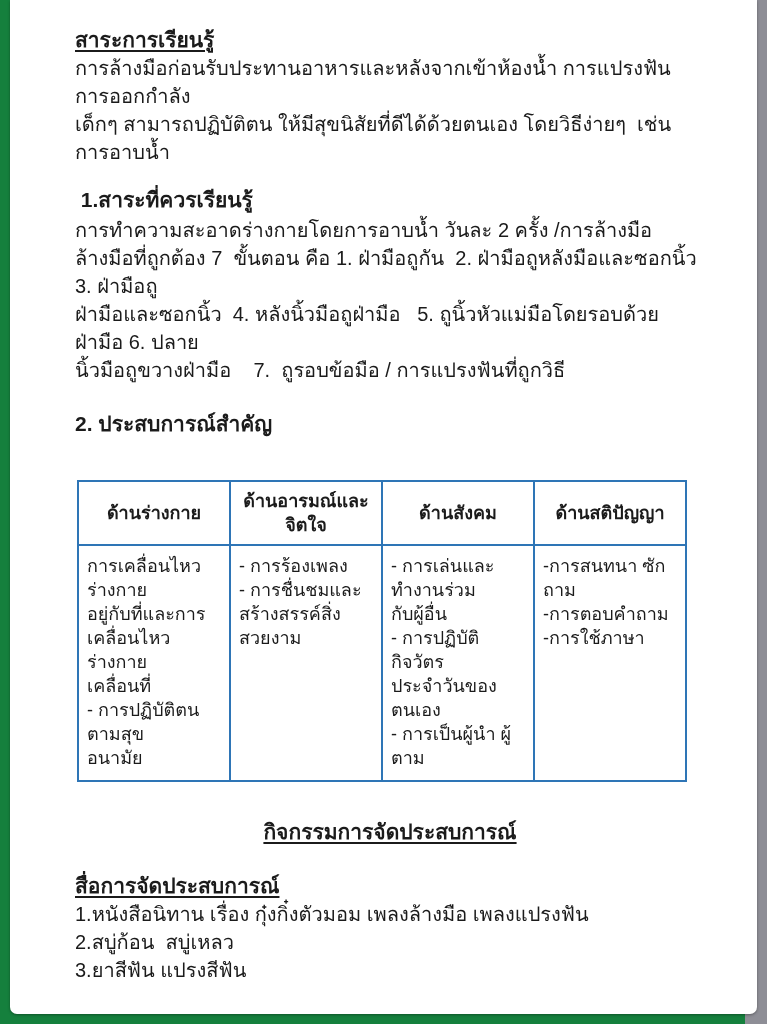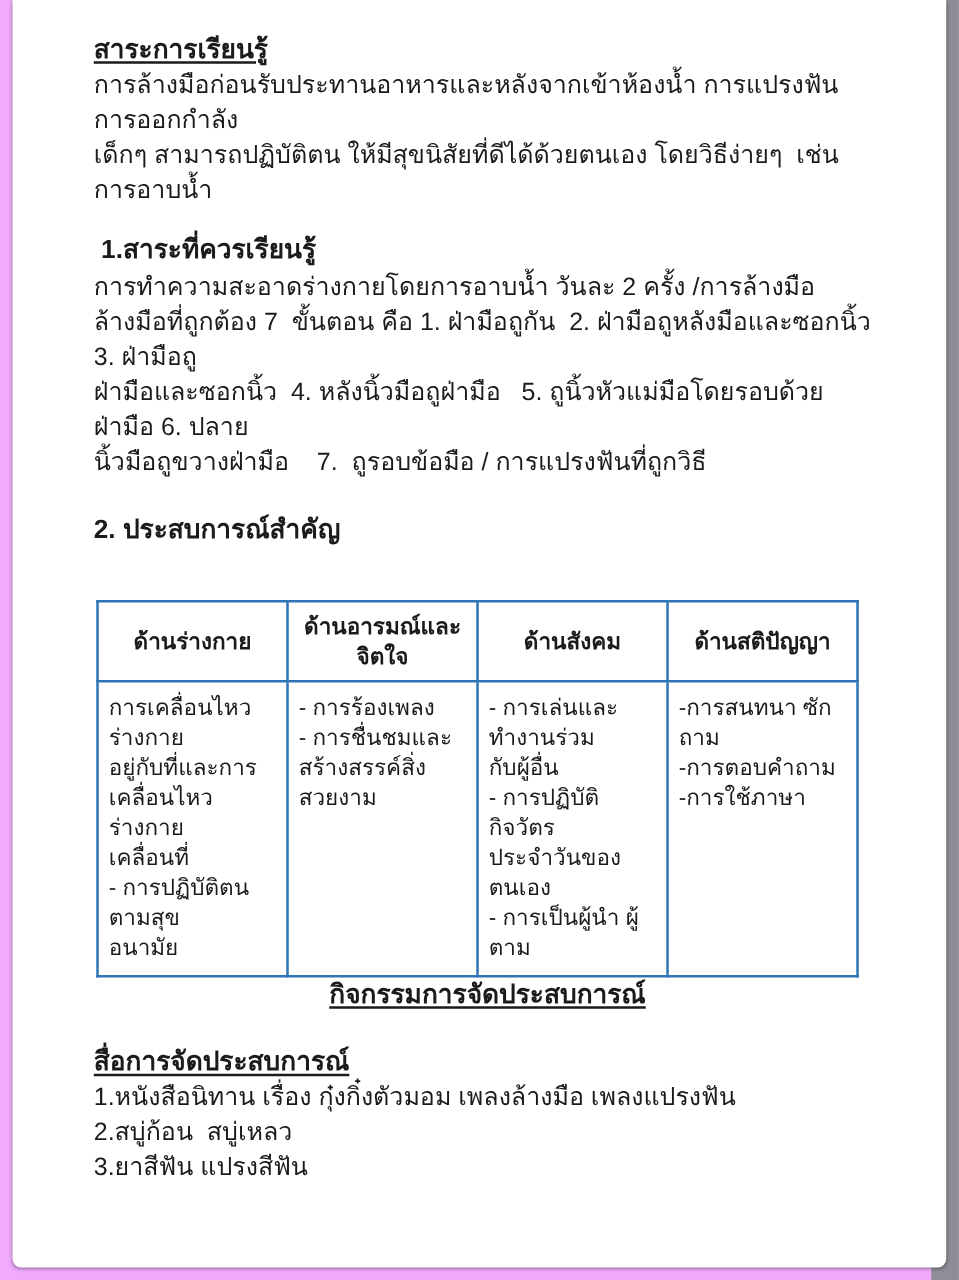--- a/index.html
+++ b/index.html
@@ -5,21 +5,21 @@
   * { margin: 0; padding: 0; box-sizing: border-box; }
   html, body {
     width: 767px; height: 1024px;
     font-family: "Liberation Sans", sans-serif;
     background: #8e8e96;
     overflow: hidden;
   }
   .frame {
     position: relative;
     width: 745px; height: 1024px;
-    background: #f0abfc;
+    background: #15803d;
   }
   .page {
     position: absolute;
     left: 10px; top: 0;
     width: 747px; height: 1014px;
     background: #ffffff;
     border-radius: 0 0 7px 7px;
     box-shadow: 0 1px 3px rgba(0,0,0,0.35);
     overflow: hidden;
   }
@@ -62,21 +62,21 @@
     text-align: center;
     padding: 7px 4px;
   }
   table.exp-table td {
     vertical-align: top;
     padding: 8px 6px 10px 8px;
     height: 124px;
   }
   table.exp-table td .line { white-space: pre-wrap; }
 
-  .act-head { margin-bottom: 26px; }
+  .act-head { margin-top: 36px; margin-bottom: 26px; font-family: Liberation Serif, serif; }
   .media-title { margin-bottom: 0px; }
   .media-list .line { white-space: pre-wrap; }
 </style>
 </head>
 <body>
 
 <div class="frame">
   <div class="page">
     <div class="content">
 

